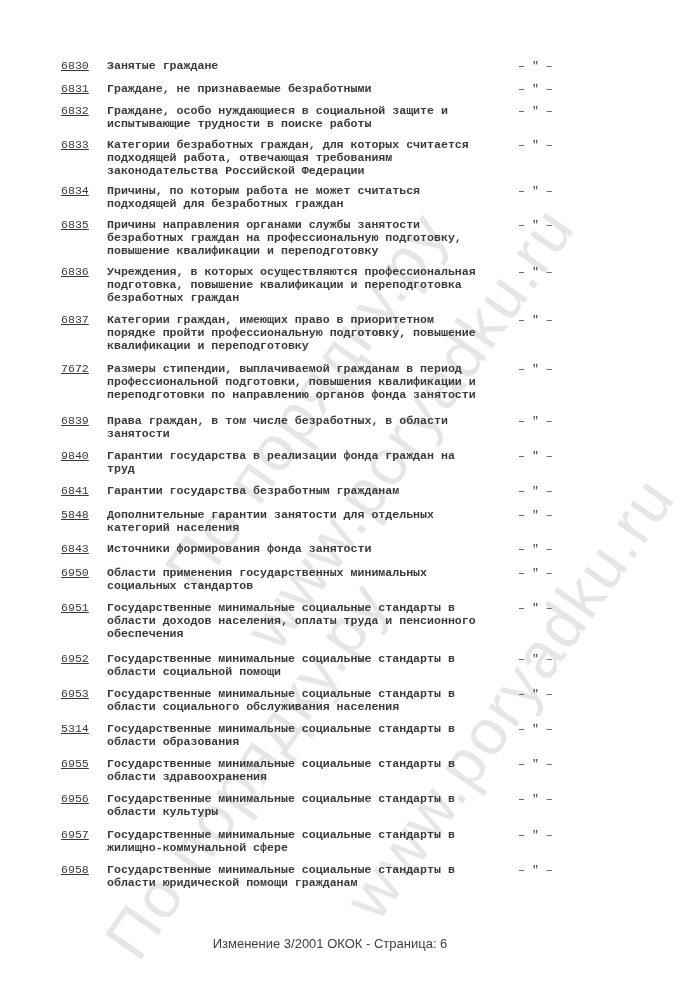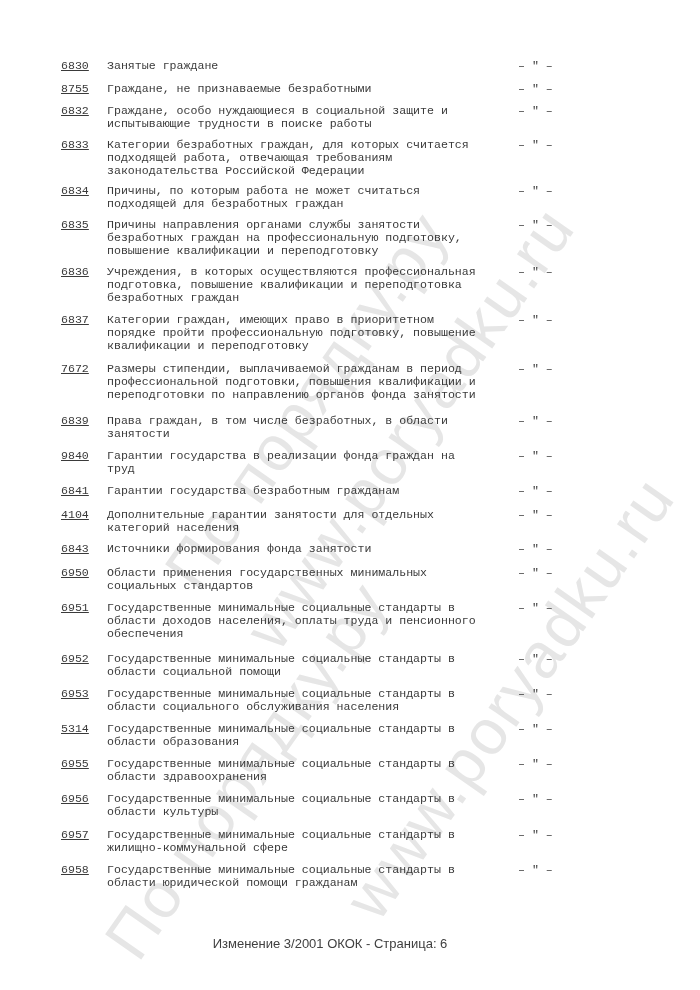--- a/index.html
+++ b/index.html
@@ -9,21 +9,21 @@
     color: #3a3a3a;
   }
   .page { position: absolute; left: 0; top: 0; width: 700px; height: 990px; }
   .watermark {
     position: absolute; color: #e6e6e6; font-family: "Liberation Sans", sans-serif;
     font-size: 64px; white-space: nowrap; transform-origin: left top; pointer-events: none;
     letter-spacing: 2px;
   }
   .row { position: absolute; left: 0; width: 700px; font-size: 11.6px; line-height: 13px; }
   .code { position: absolute; left: 61px; top: 0; text-decoration: underline; }
-  .desc { position: absolute; left: 107px; top: 0; width: 410px; white-space: pre-line; }
+  .desc { position: absolute; left: 107px; top: 0; width: 410px; white-space: pre-line; font-weight: bold; }
   .ditto { position: absolute; left: 518px; top: 0; letter-spacing: 0px; white-space: pre; }
   .footer {
     position: absolute; top: 936px; left: 0; width: 660px; text-align: center;
     font-family: "Liberation Sans", "DejaVu Sans", sans-serif; font-size: 13px; color: #404040;
   }
 </style>
 </head>
 <body>
 
 <div class="page">
@@ -32,21 +32,21 @@
   <div class="watermark" style="left:90px; top:930px; transform: rotate(-55deg);">По порядку.ру</div>
   <div class="watermark" style="left:330px; top:890px; transform: rotate(-55deg);">www.poryadku.ru</div>
 
   <div id="rows">
       <div class="row" style="top: 59px;">
         <span class="code">6830</span>
         <span class="desc">Занятые граждане</span>
         <span class="ditto">– " –</span>
       </div>
       <div class="row" style="top: 82px;">
-        <span class="code">8755</span>
+        <span class="code">6831</span>
         <span class="desc">Граждане, не признаваемые безработными</span>
         <span class="ditto">– " –</span>
       </div>
       <div class="row" style="top: 104px;">
         <span class="code">6832</span>
         <span class="desc">Граждане, особо нуждающиеся в социальной защите и
 испытывающие трудности в поиске работы</span>
         <span class="ditto">– " –</span>
       </div>
       <div class="row" style="top: 138px;">
@@ -101,21 +101,21 @@
         <span class="desc">Гарантии государства в реализации фонда граждан на
 труд</span>
         <span class="ditto">– " –</span>
       </div>
       <div class="row" style="top: 484px;">
         <span class="code">6841</span>
         <span class="desc">Гарантии государства безработным гражданам</span>
         <span class="ditto">– " –</span>
       </div>
       <div class="row" style="top: 508px;">
-        <span class="code">4104</span>
+        <span class="code">5848</span>
         <span class="desc">Дополнительные гарантии занятости для отдельных
 категорий населения</span>
         <span class="ditto">– " –</span>
       </div>
       <div class="row" style="top: 542px;">
         <span class="code">6843</span>
         <span class="desc">Источники формирования фонда занятости</span>
         <span class="ditto">– " –</span>
       </div>
       <div class="row" style="top: 566px;">

